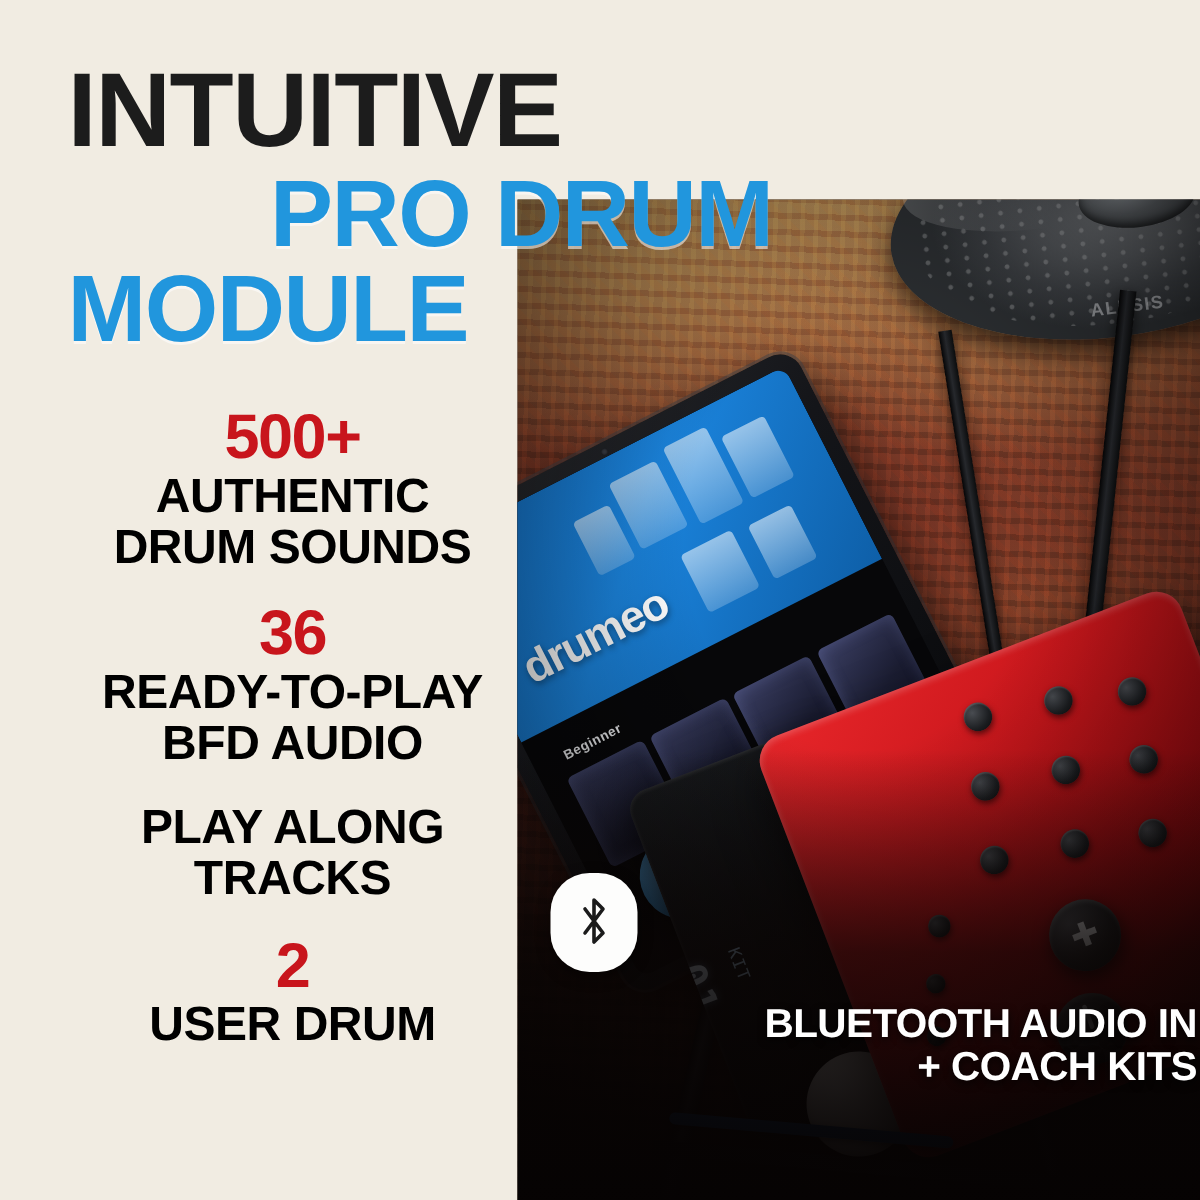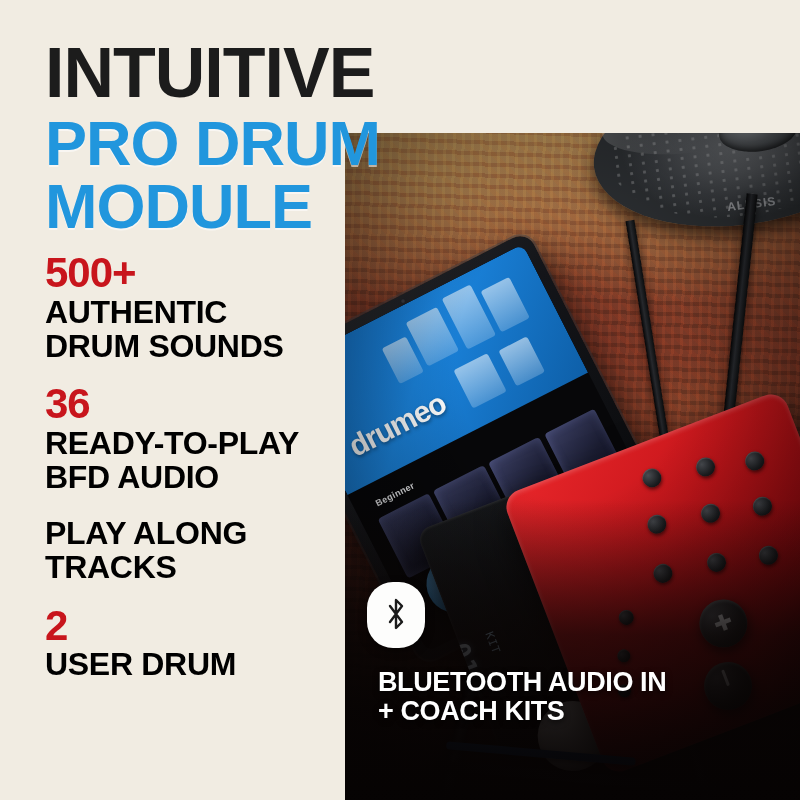--- a/index.html
+++ b/index.html
@@ -225,24 +225,24 @@
   .h-line1 {
     font-size:70px; font-weight:800; color:#1c1c1c; letter-spacing:-1px;
     line-height:.96; white-space:nowrap;
   }
   .h-line2, .h-line3 {
     font-size:63px; font-weight:800; color:#2196dd; letter-spacing:-1px;
     line-height:.96; white-space:nowrap;
     text-shadow:0 2px 0 rgba(255,255,255,.55);
     position:relative; z-index:5;
   }
-  .h-line2 { margin-top:6px; }
+  .h-line2 { margin-top:6px;text-align:right; }
   .h-line3 { margin-top:2px; }
 
-  .features { position:absolute; left:45px; top:254px; width:300px; }
+  .features { position:absolute; left:45px; top:272px; width:300px;text-align:center; }
   .feat { margin-bottom:22px; }
   .feat-num {
     font-size:42px; font-weight:800; color:#c8151c; line-height:.92;
     letter-spacing:-1px;
   }
   .feat-label {
     font-size:32px; font-weight:800; color:#000000; line-height:1.06;
     letter-spacing:-.3px; margin-top:3px; white-space:pre-line;
   }
 
@@ -250,20 +250,21 @@
   .bt-badge {
     position:absolute; left:367px; top:582px; width:58px; height:66px;
     border-radius:26px; background:#fdfdfc;
     box-shadow:0 3px 9px rgba(0,0,0,.55);
     display:flex; align-items:center; justify-content:center;
     z-index:8;
   }
   .caption {
     position:absolute; left:378px; top:668px; width:420px;
     z-index:8;
+    text-align:right;
   }
   .cap-line {
     font-size:27px; font-weight:800; color:#ffffff; line-height:1.08;
     letter-spacing:-.4px; text-shadow:0 2px 6px rgba(0,0,0,.8);
     white-space:nowrap;
   }
 </style>
 </head>
 <body>
 

